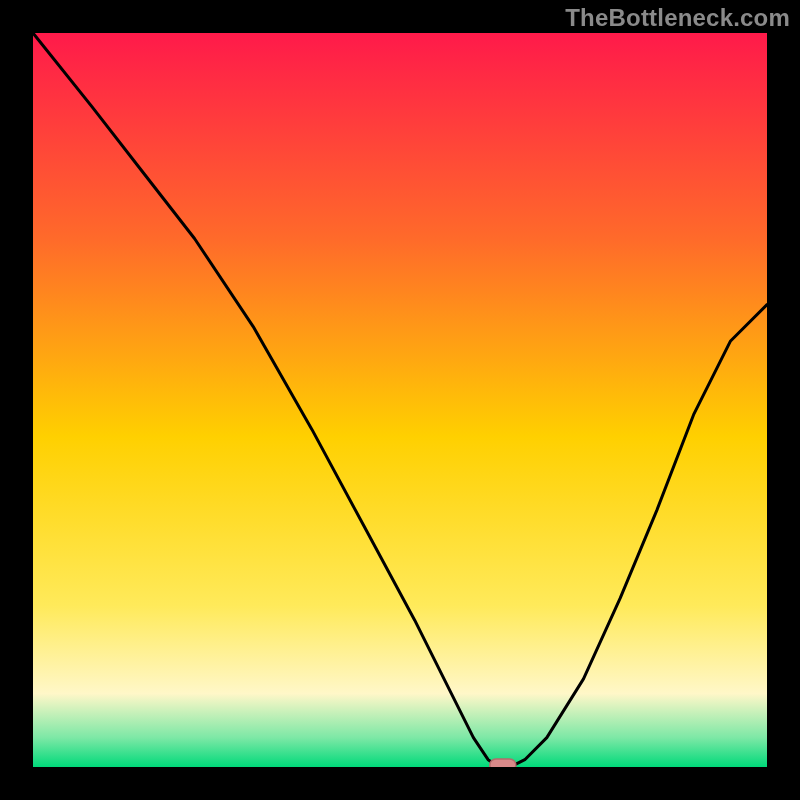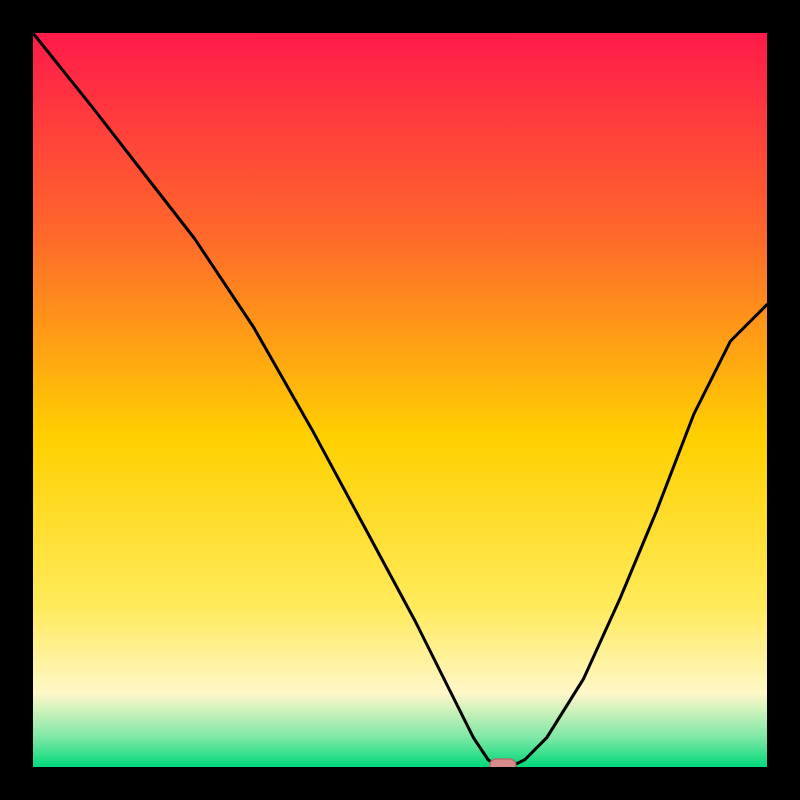--- a/index.html
+++ b/index.html
@@ -31,20 +31,21 @@
     left: 33px;
     top: 33px;
     width: 734px;
     height: 734px;
   }
 </style>
 </head>
 <body>
 
 <div class="frame">
+  <div class="watermark">TheBottleneck.com</div>
 
   <svg class="plot" viewBox="0 0 734 734" preserveAspectRatio="none">
     <defs>
       <linearGradient id="bg-grad" x1="0" y1="0" x2="0" y2="1">
         <stop id="g0" offset="0%" stop-color="#ff1a4a"></stop>
         <stop id="g1" offset="28%" stop-color="#ff6a2a"></stop>
         <stop id="g2" offset="55%" stop-color="#ffd000"></stop>
         <stop id="g3" offset="78%" stop-color="#ffea5a"></stop>
         <stop id="g4" offset="90%" stop-color="#fff7c8"></stop>
         <stop id="g5" offset="96%" stop-color="#7de8a6"></stop>

